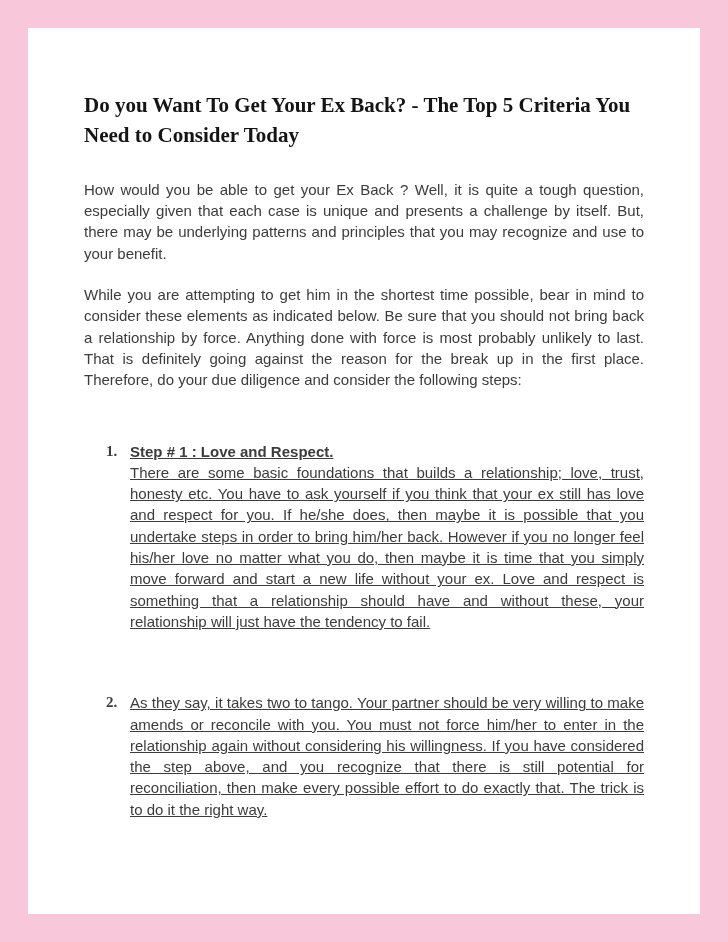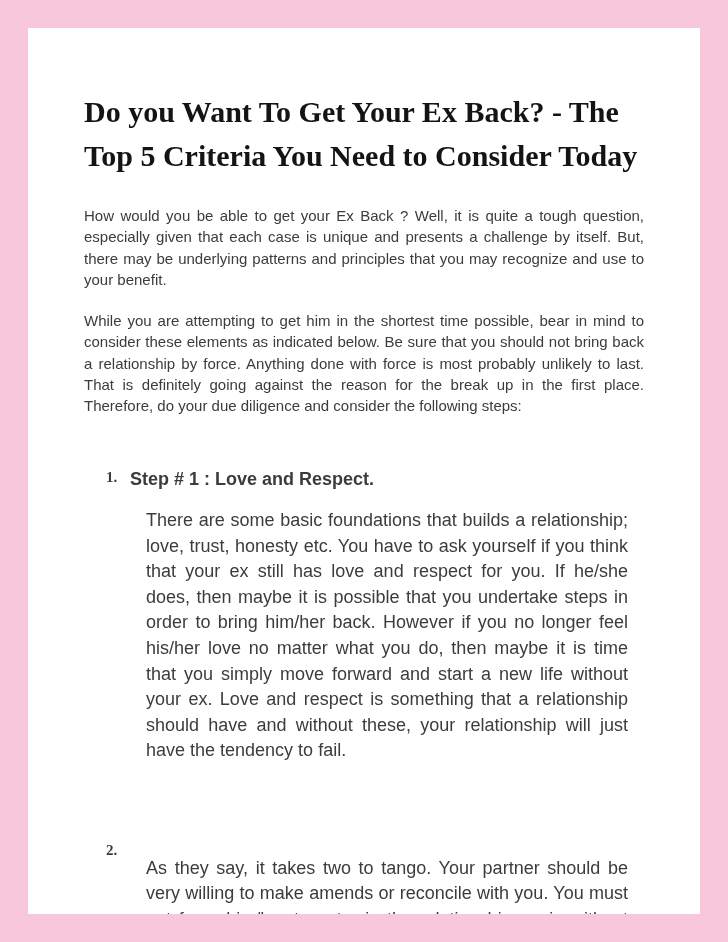--- a/index.html
+++ b/index.html
@@ -15,21 +15,21 @@
     height: 100%;
     background: #ffffff;
     padding: 62px 56px 40px 56px;
     font-family: "Liberation Sans", sans-serif;
     color: #3c3c3c;
     overflow: hidden;
   }
   .doc-title {
     font-family: "Liberation Serif", serif;
     font-weight: bold;
-    font-size: 30px;
+    font-size: 21px;
     line-height: 1.45;
     color: #141414;
     margin: 0 0 28px 0;
   }
   .body-para {
     font-size: 15px;
     line-height: 1.42;
     text-align: justify;
     margin: 0 0 20px 0;
   }
@@ -45,30 +45,31 @@
   .step-number {
     font-family: "Liberation Serif", serif;
     font-weight: bold;
     font-size: 15px;
     line-height: 1.42;
     flex: 0 0 24px;
     width: 24px;
   }
   .step-content {
     flex: 1;
-    font-size: 18px;
+    font-size: 15px;
     line-height: 1.42;
+    text-decoration: underline;
   }
   .step-heading {
     font-weight: bold;
     margin: 0;
   }
   .step-body {
     text-align: justify;
-    margin: 16px;
+    margin: 0;
   }
 </style>
 </head>
 <body>
 
 <div class="outer">
   <div class="page">
 
     <h1 class="doc-title">Do you Want To Get Your Ex Back? - The Top 5 Criteria You Need to Consider Today</h1>
 

